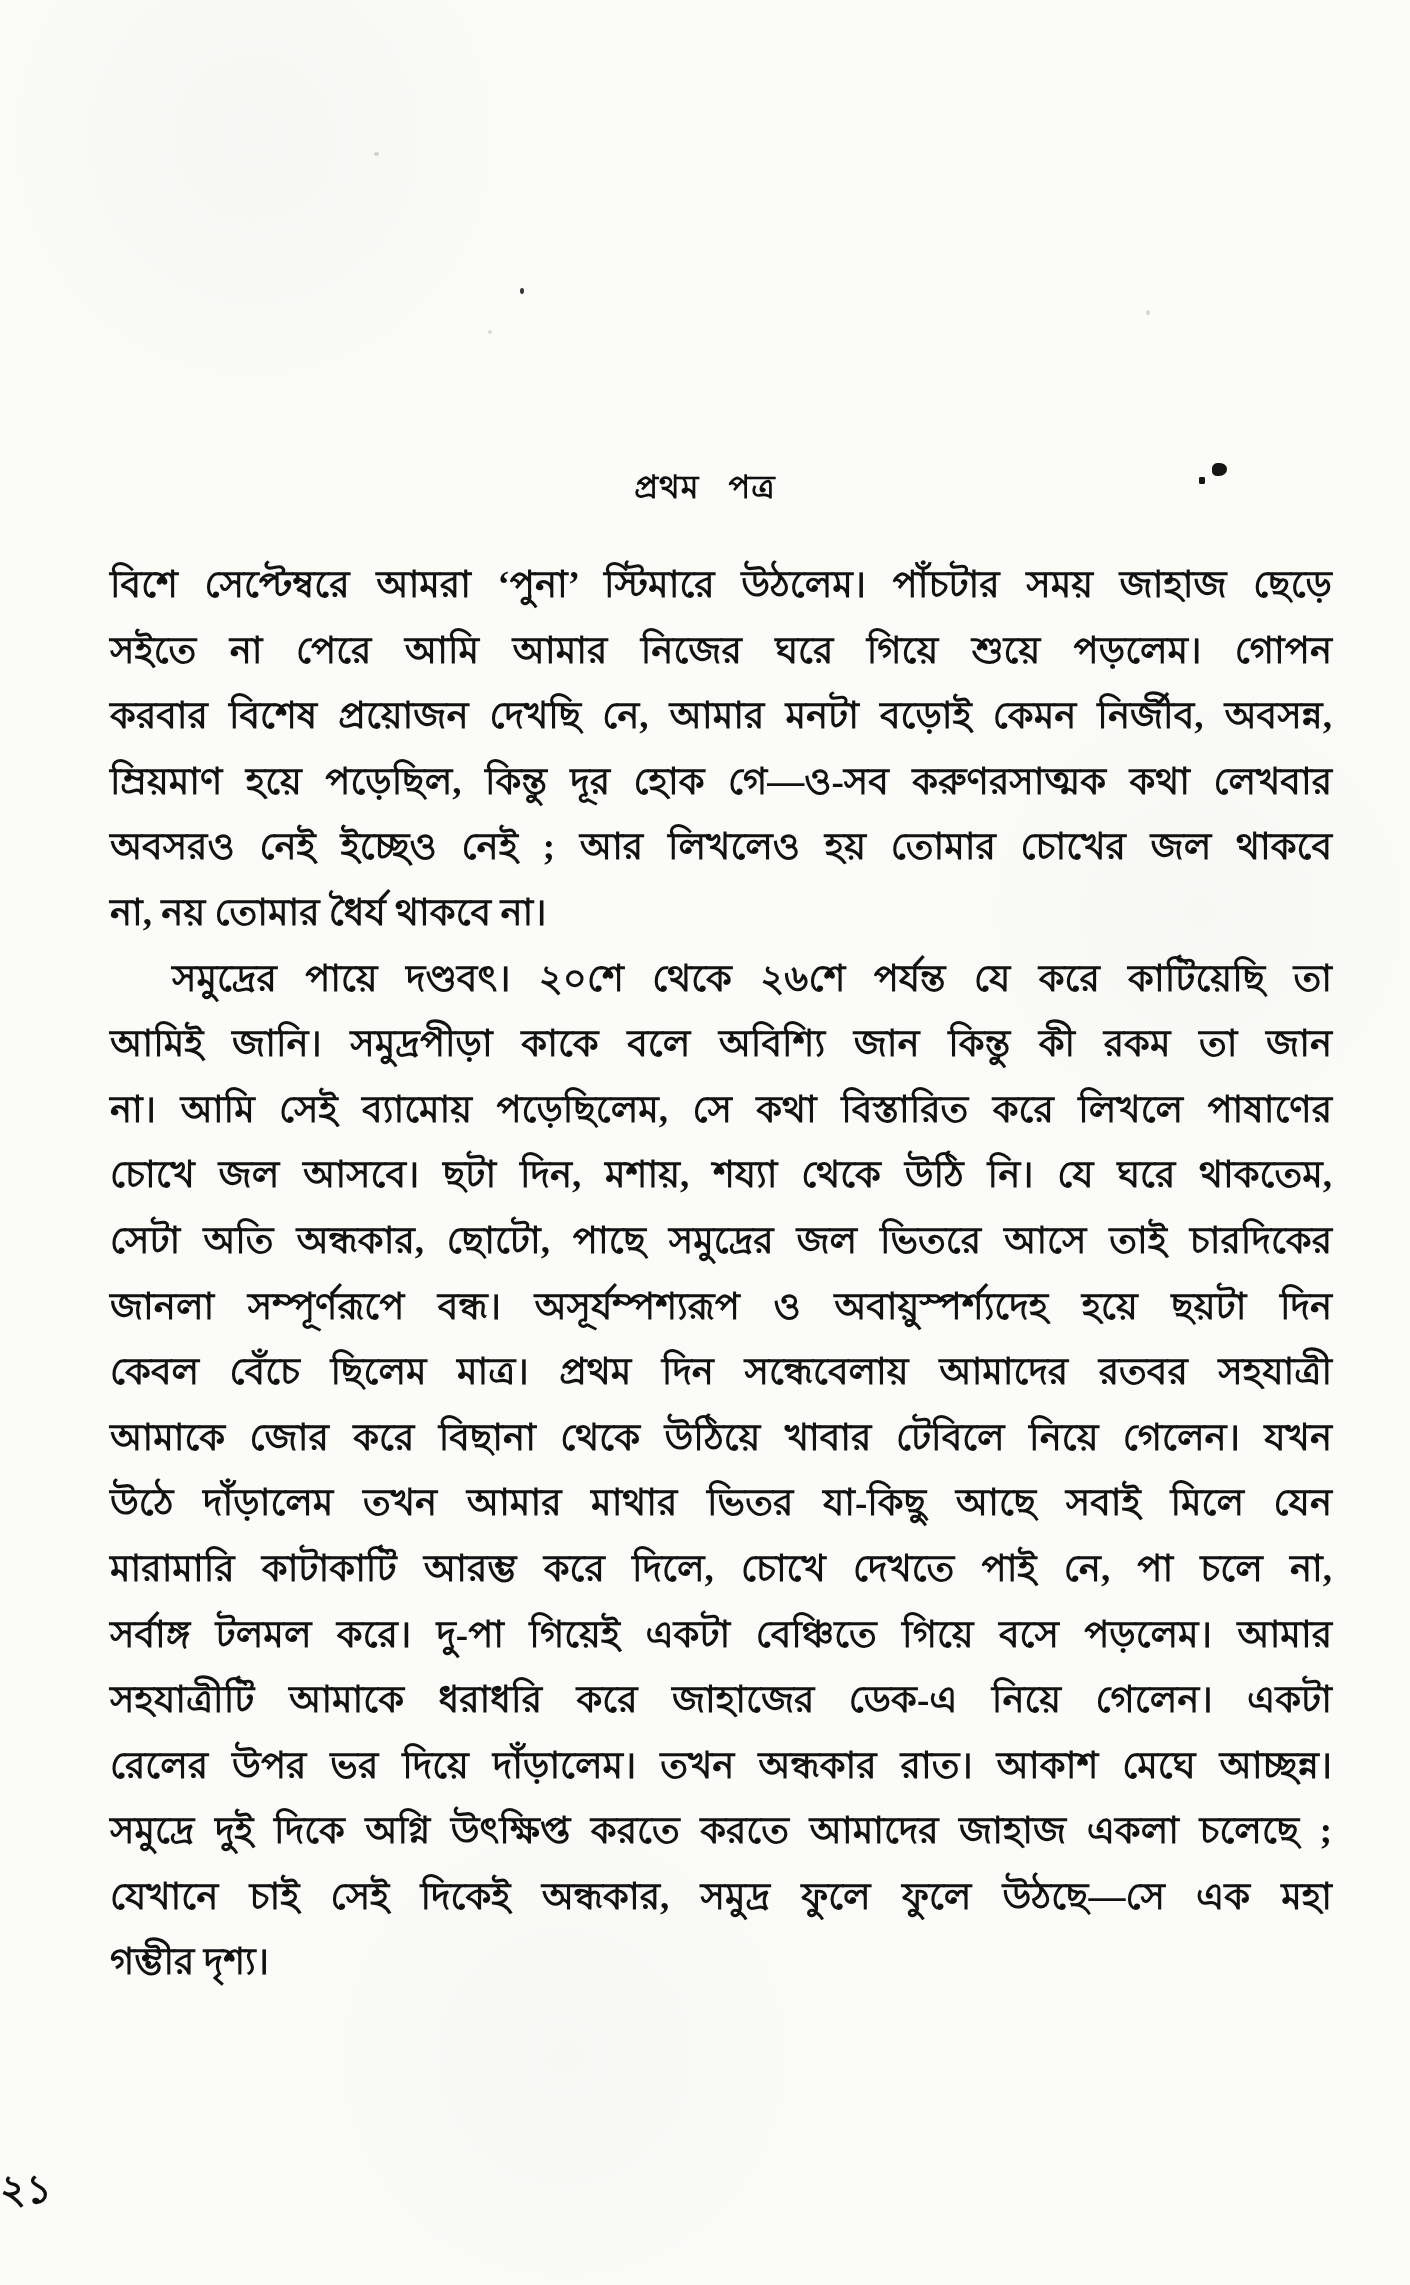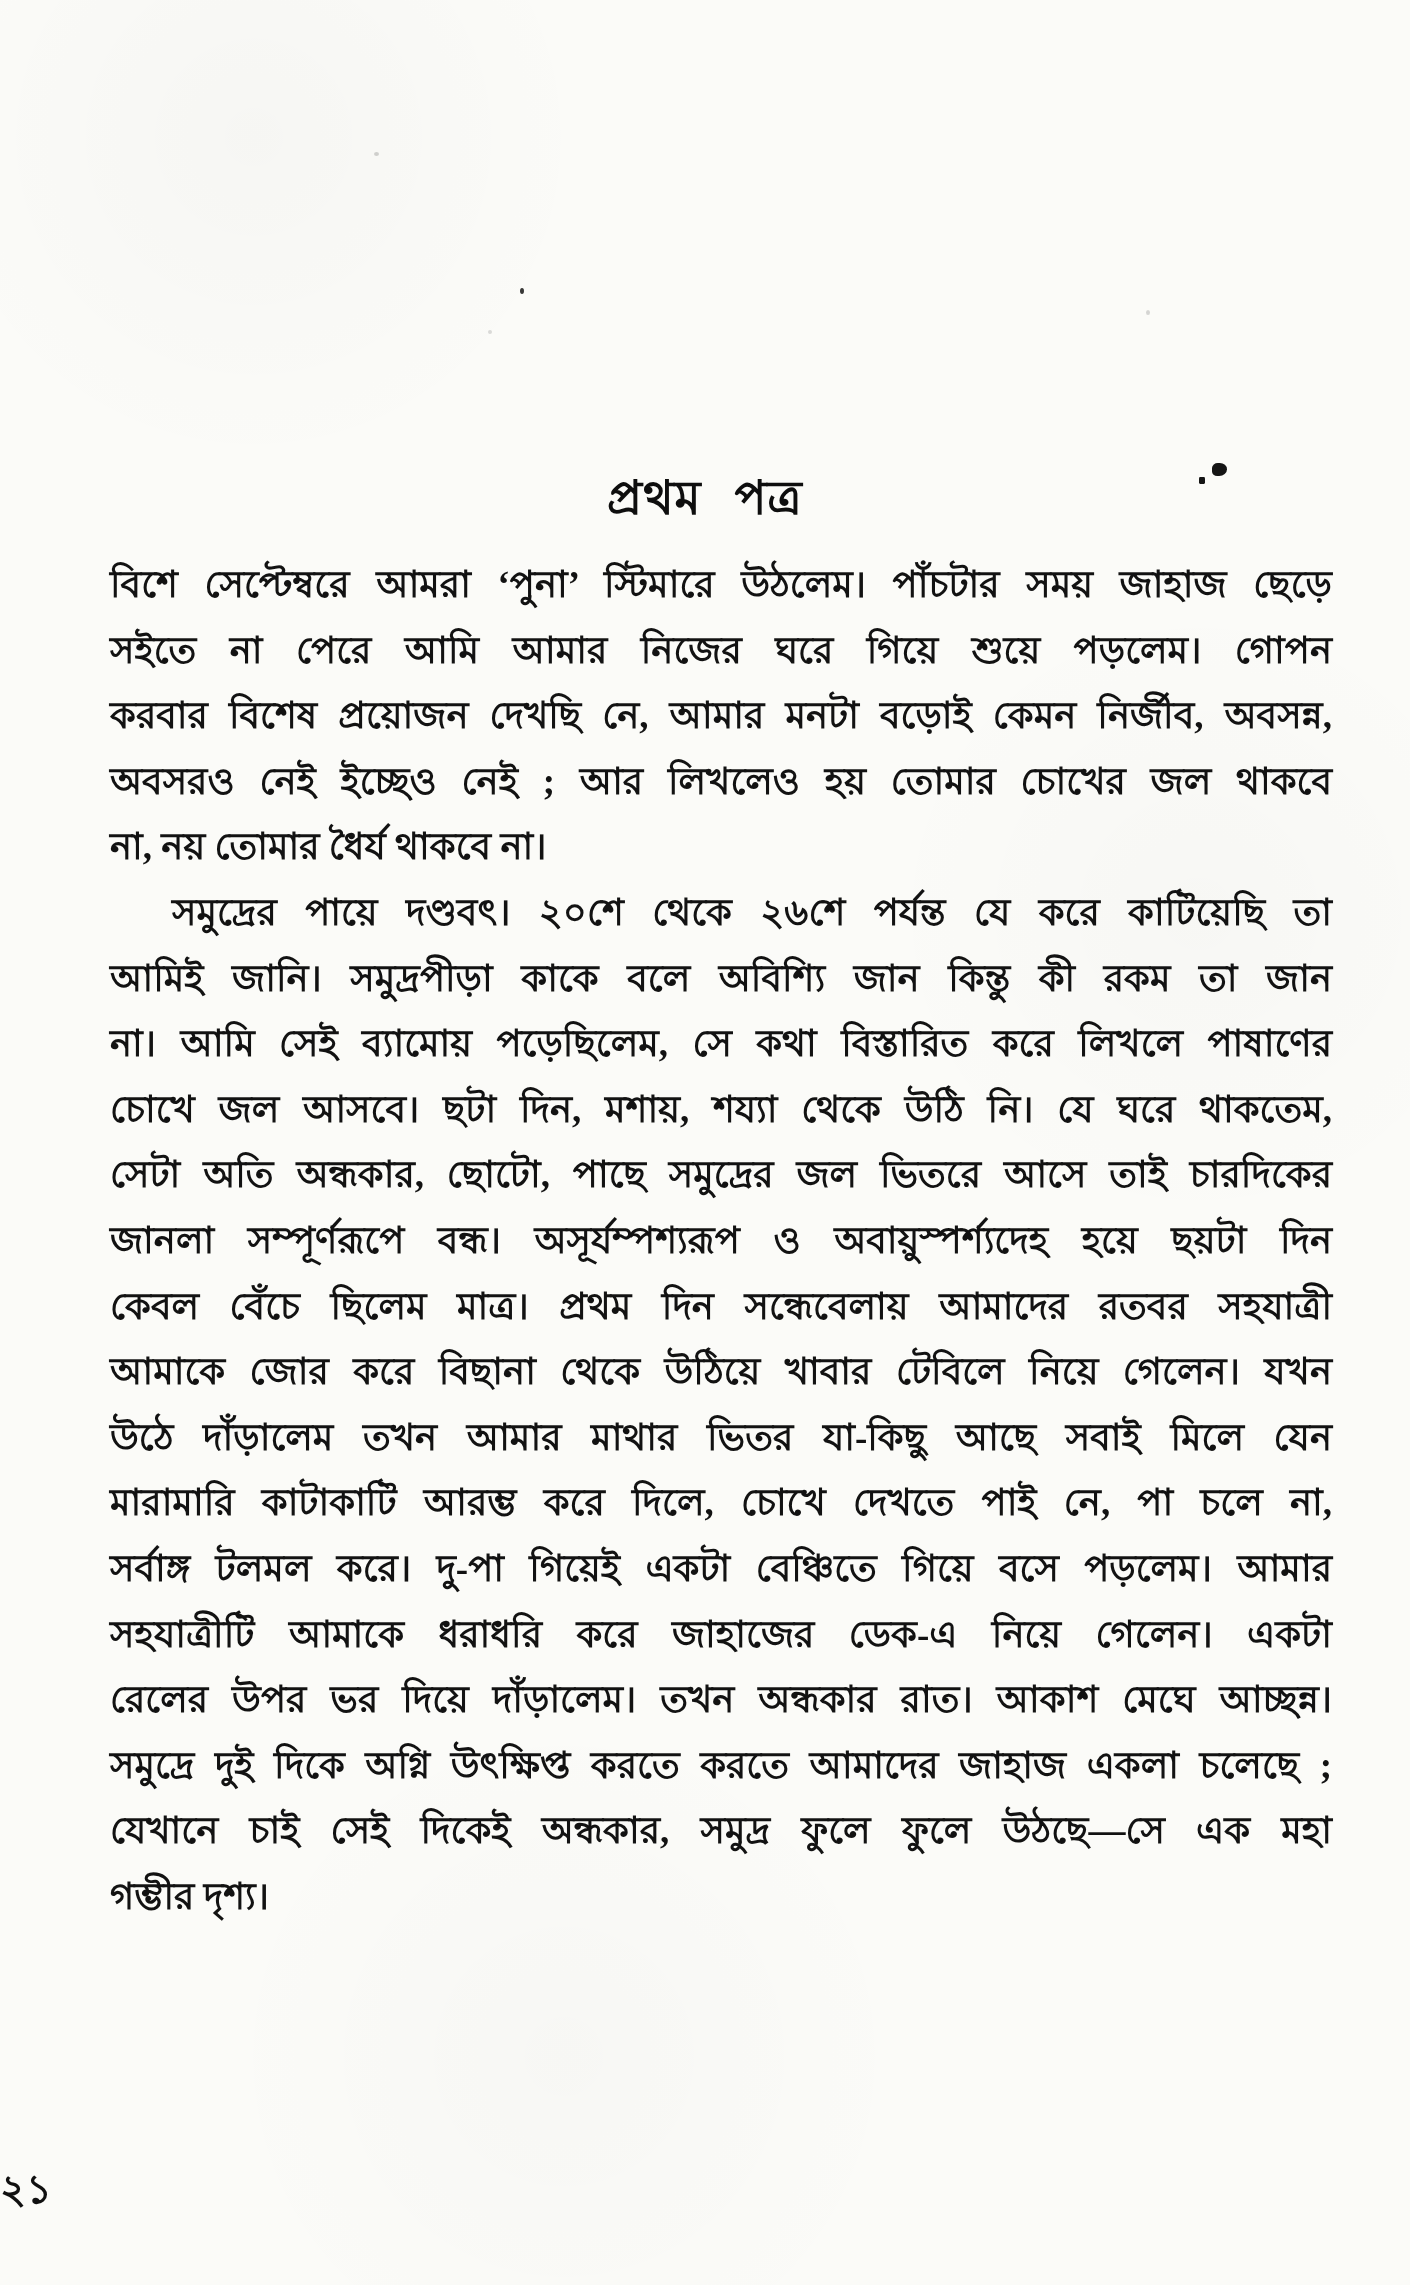--- a/index.html
+++ b/index.html
@@ -20,21 +20,21 @@
     overflow: hidden;
     font-family: "Liberation Serif", "DejaVu Serif", serif;
     color: #131313;
   }
   .title {
     position: absolute;
     top: 462px;
     left: 0;
     width: 100%;
     text-align: center;
-    font-size: 47px;
+    font-size: 32px;
     font-weight: bold;
     word-spacing: 20px;
     letter-spacing: 1px;
     color: #0e0e0e;
   }
   .body-text {
     position: absolute;
     top: 552px;
     left: 110px;
     width: 1222px;
@@ -90,20 +90,21 @@
   <div class="speck s4"></div>
   <div class="speck s5"></div>
   <div class="speck s6"></div>
 
   <div class="title">প্রথম পত্র</div>
 
   <div class="body-text">
     <div class="line">বিশে সেপ্টেম্বরে আমরা ‘পুনা’ স্টিমারে উঠলেম। পাঁচটার সময় জাহাজ ছেড়ে</div>
     <div class="line">সইতে না পেরে আমি আমার নিজের ঘরে গিয়ে শুয়ে পড়লেম। গোপন</div>
     <div class="line">করবার বিশেষ প্রয়োজন দেখছি নে, আমার মনটা বড়োই কেমন নির্জীব, অবসন্ন,</div>
+    <div class="line">ম্রিয়মাণ হয়ে পড়েছিল, কিন্তু দূর হোক গে—ও-সব করুণরসাত্মক কথা লেখবার</div>
     <div class="line">অবসরও নেই ইচ্ছেও নেই ; আর লিখলেও হয় তোমার চোখের জল থাকবে</div>
     <div class="line pe">না, নয় তোমার ধৈর্য থাকবে না।</div>
     <div class="line in">সমুদ্রের পায়ে দণ্ডবৎ। ২০শে থেকে ২৬শে পর্যন্ত যে করে কাটিয়েছি তা</div>
     <div class="line">আমিই জানি। সমুদ্রপীড়া কাকে বলে অবিশ্যি জান কিন্তু কী রকম তা জান</div>
     <div class="line">না। আমি সেই ব্যামোয় পড়েছিলেম, সে কথা বিস্তারিত করে লিখলে পাষাণের</div>
     <div class="line">চোখে জল আসবে। ছটা দিন, মশায়, শয্যা থেকে উঠি নি। যে ঘরে থাকতেম,</div>
     <div class="line">সেটা অতি অন্ধকার, ছোটো, পাছে সমুদ্রের জল ভিতরে আসে তাই চারদিকের</div>
     <div class="line">জানলা সম্পূর্ণরূপে বন্ধ। অসূর্যম্পশ্যরূপ ও অবায়ুস্পর্শ্যদেহ হয়ে ছয়টা দিন</div>
     <div class="line">কেবল বেঁচে ছিলেম মাত্র। প্রথম দিন সন্ধেবেলায় আমাদের রতবর সহযাত্রী</div>
     <div class="line">আমাকে জোর করে বিছানা থেকে উঠিয়ে খাবার টেবিলে নিয়ে গেলেন। যখন</div>

